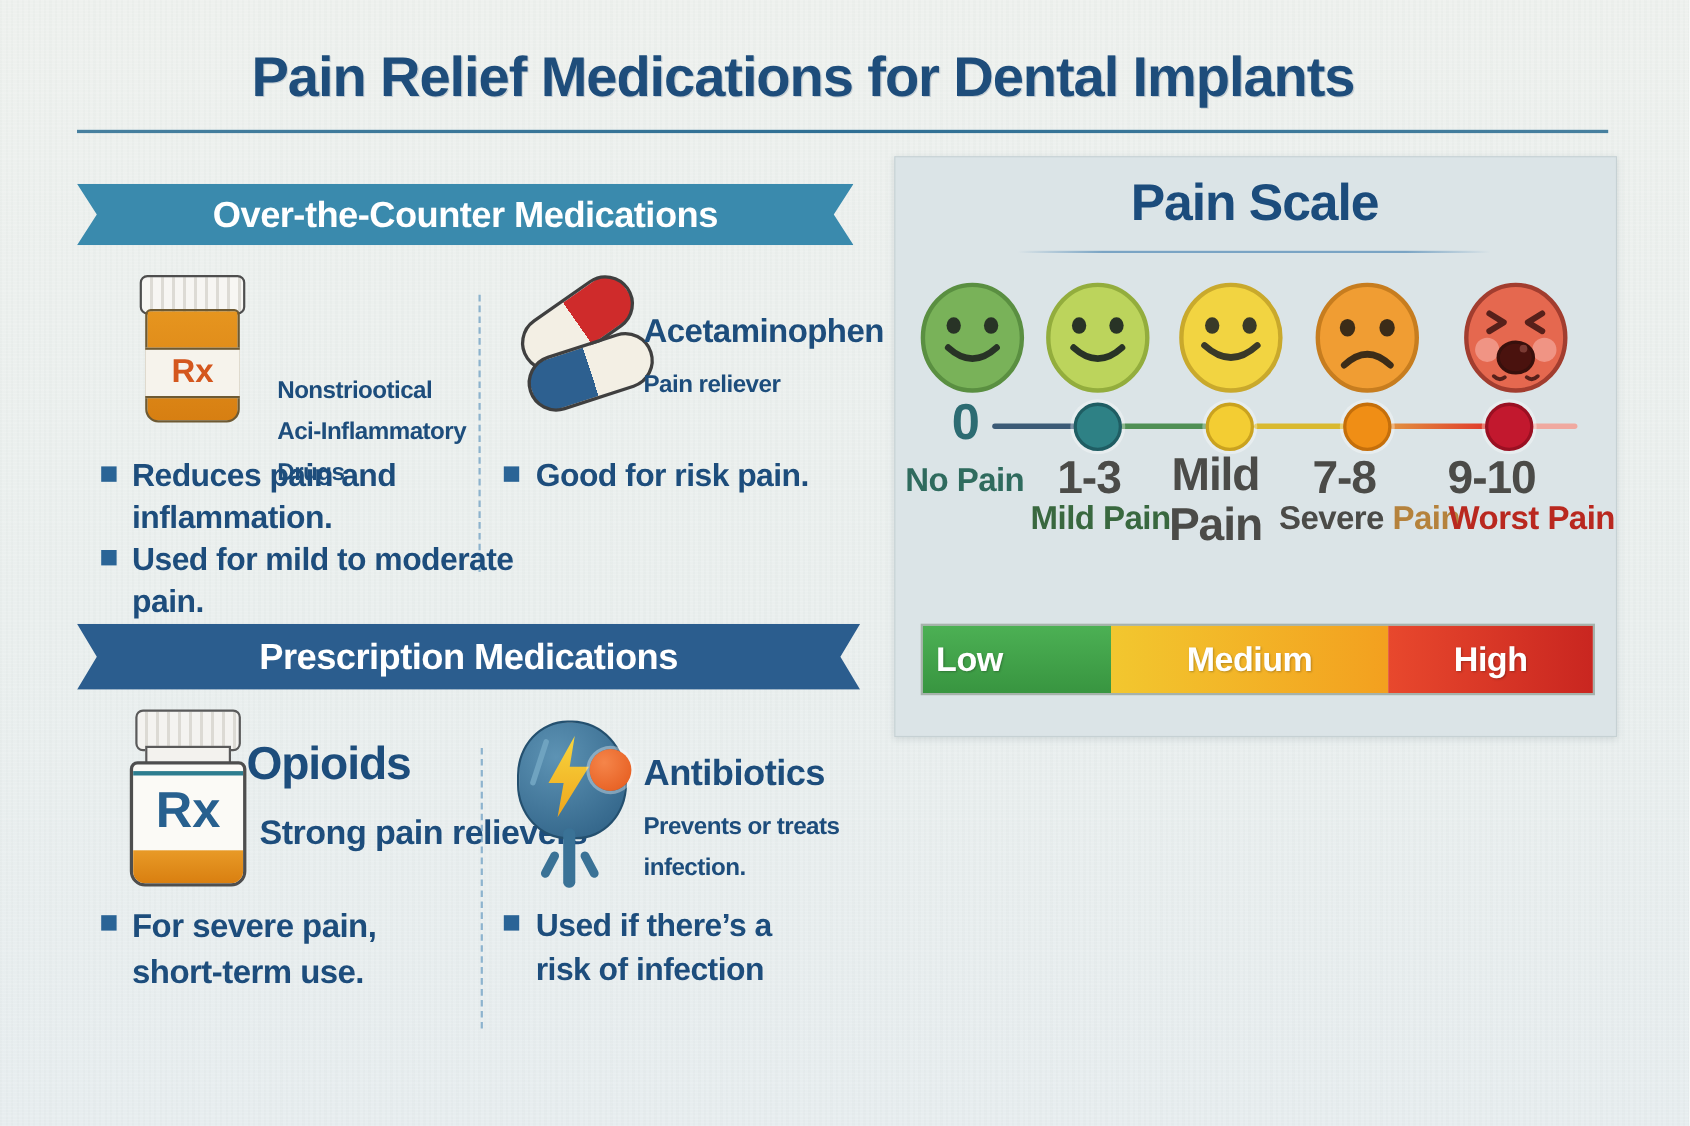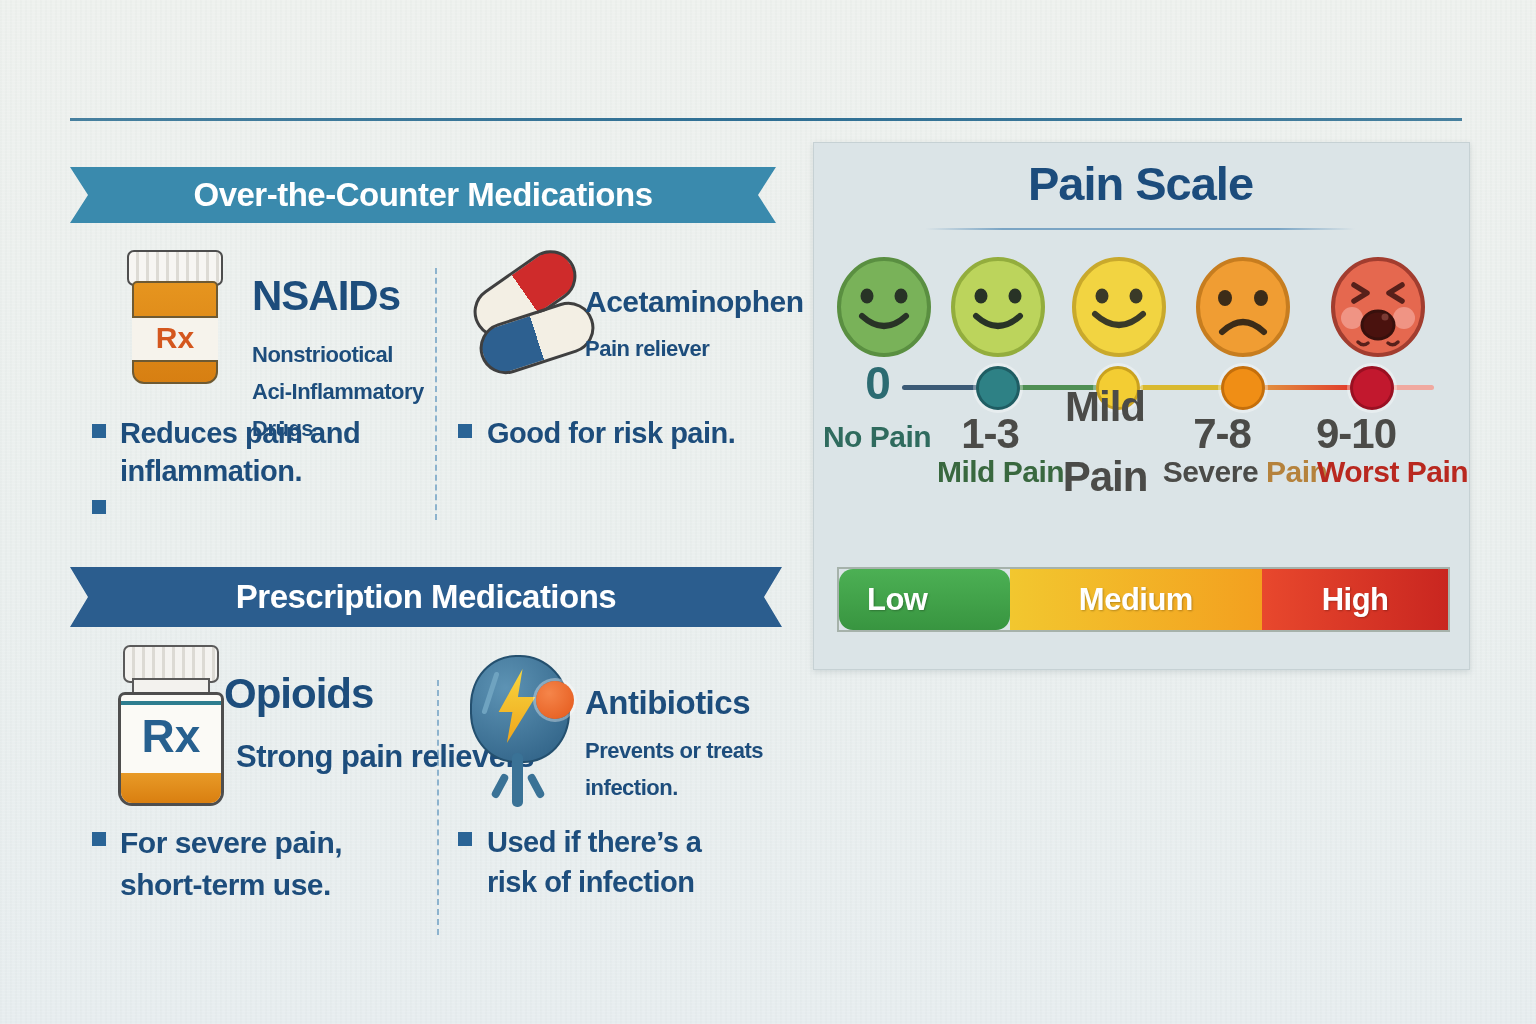--- a/index.html
+++ b/index.html
@@ -92,61 +92,62 @@
   .dot{position:absolute; top:366px; width:44px; height:44px; border-radius:50%; box-sizing:border-box;
     box-shadow:0 0 0 3px rgba(255,255,255,.35);}
   .zero{left:848px; top:356px; width:60px; text-align:center; font-size:46px; color:#2c6b72;}
   .num{font-size:42px; color:#4b4b48; letter-spacing:-1px; text-align:center;}
   .lab{font-size:30px; letter-spacing:-.5px; text-align:center;}
 
   
   .bar{left:837px; top:567px; width:613px; height:65px; display:flex; border:2px solid rgba(70,85,60,.35); box-sizing:border-box;}
   .bar > div{display:flex; align-items:center; color:#fff; font-size:31px; letter-spacing:-.5px;
     text-shadow:1px 1px 2px rgba(0,0,0,.25);}
-  .bar-low{flex:0 0 28%; background:linear-gradient(180deg,#4cb054,#389540); padding-left:28px; box-sizing:border-box;border-radius:14px;}
+  .bar-low{flex:0 0 28%; background:linear-gradient(180deg,#4cb054,#389540); padding-left:12px; box-sizing:border-box;}
   .bar-med{flex:0 0 41.5%; background:linear-gradient(90deg,#f2c72f,#f3a01f); justify-content:center;}
   .bar-high{flex:1 1 auto; background:linear-gradient(90deg,#e8482d,#c92620); justify-content:center;}
 </style>
 </head>
 <body>
 
 <div class="page">
 
+  <div class="abs main-title">Pain Relief Medications for Dental Implants</div>
   <div class="abs title-rule"></div>
 
   <div class="abs ribbon ribbon-otc">
     <span>Over-the-Counter Medications</span>
   </div>
 
   <div class="abs bottle1">
     <div class="cap"></div>
     <div class="body"></div>
     <div class="label">
       <span class="rx-orange">Rx</span>
     </div>
   </div>
 
-  <div class="abs h1a blue" style="left:252px; top:272px;">NSAIDs</div>
   <div class="abs sub blue" style="left:252px; top:336px;">Nonstriootical</div>
   <div class="abs sub blue" style="left:252px; top:373px;">Aci-Inflammatory</div>
   <div class="abs sub blue" style="left:252px; top:410px;">Drugs</div>
 
   <div class="abs vdiv" style="left:435px; top:268px; height:252px;"></div>
 
   <div class="abs caps-wrap">
     <div class="capsule cap-a"></div>
     <div class="capsule cap-b"></div>
   </div>
 
   <div class="abs h1b blue" style="left:585px; top:285px;">Acetaminophen</div>
   <div class="abs sub blue" style="left:585px; top:330px;">Pain reliever</div>
 
   <div class="abs bullet-sq" style="left:92px; top:424px;"></div>
   <div class="abs bullet-tx" style="left:120px; top:414px; width:245px;">Reduces pain and inflammation.</div>
   <div class="abs bullet-sq" style="left:92px; top:500px;"></div>
+  <div class="abs bullet-tx" style="left:120px; top:490px; width:380px;">Used for mild to moderate pain.</div>
   <div class="abs bullet-sq" style="left:458px; top:424px;"></div>
   <div class="abs bullet-tx" style="left:487px; top:414px; width:300px;">Good for risk pain.</div>
 
   <div class="abs ribbon ribbon-rx">
     <span>Prescription Medications</span>
   </div>
 
   <div class="abs bottle2">
     <div class="cap"></div>
     <div class="neck"></div>
@@ -227,21 +228,21 @@
   <div class="abs seg" style="left:1263px; width:89px; background:linear-gradient(90deg,#e2923f,#e13b2c);"></div>
   <div class="abs seg" style="left:1392px; width:42px; background:#f0a9a0;"></div>
   <div class="abs dot" style="left:976px; background:#2e8185; border:3px solid #1f5d63;"></div>
   <div class="abs dot" style="left:1096px; background:#f3cd33; border:3px solid #caa21f;"></div>
   <div class="abs dot" style="left:1221px; background:#f08e15; border:3px solid #c56f0b;"></div>
   <div class="abs dot" style="left:1350px; background:#c2182e; border:3px solid #9a1022;"></div>
 
   <div class="abs lab" style="left:822px; top:420px; width:110px; color:#2f6b5e;">No Pain</div>
   <div class="abs num" style="left:940px; top:410px; width:100px;">1-3</div>
   <div class="abs lab" style="left:928px; top:455px; width:145px; color:#39683f;">Mild Pain</div>
-  <div class="abs num" style="left:1055px; top:384px; width:100px; line-height:46px;">Mild</div>
+  <div class="abs num" style="left:1055px; top:408px; width:100px; line-height:46px;">Mild</div>
   <div class="abs num" style="left:1055px; top:454px; width:100px; line-height:46px;">Pain</div>
   <div class="abs num" style="left:1172px; top:410px; width:100px;">7-8</div>
   <div class="abs lab" style="left:1150px; top:455px; width:190px; color:#4b4b48;">
     <span>Severe</span>
     <span style="color:#b5823c;">Pain</span>
   </div>
   <div class="abs num" style="left:1306px; top:410px; width:100px;">9-10</div>
   <div class="abs lab" style="left:1310px; top:455px; width:165px; color:#b9281f;">Worst Pain</div>
 
   <div class="abs bar">

